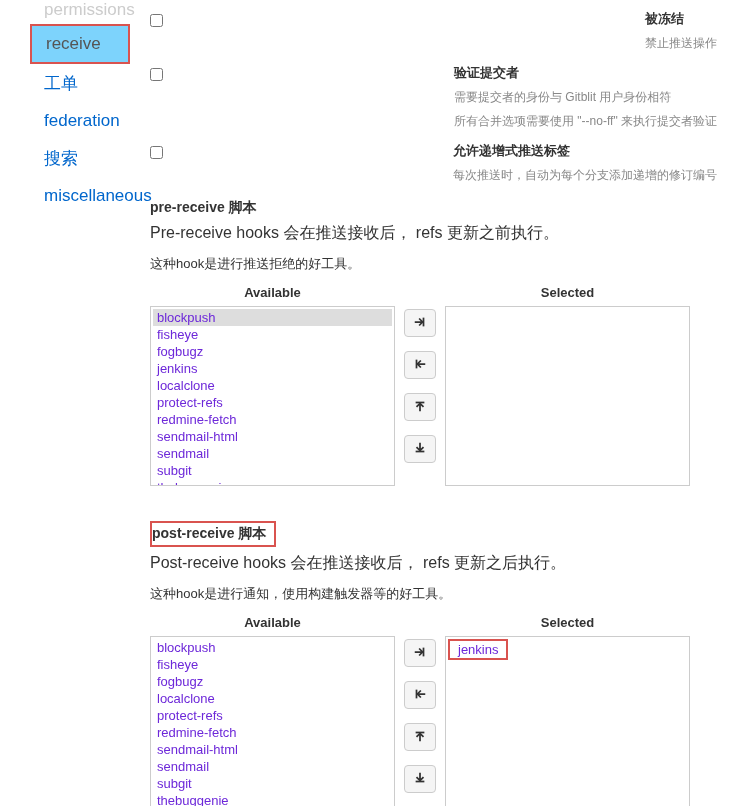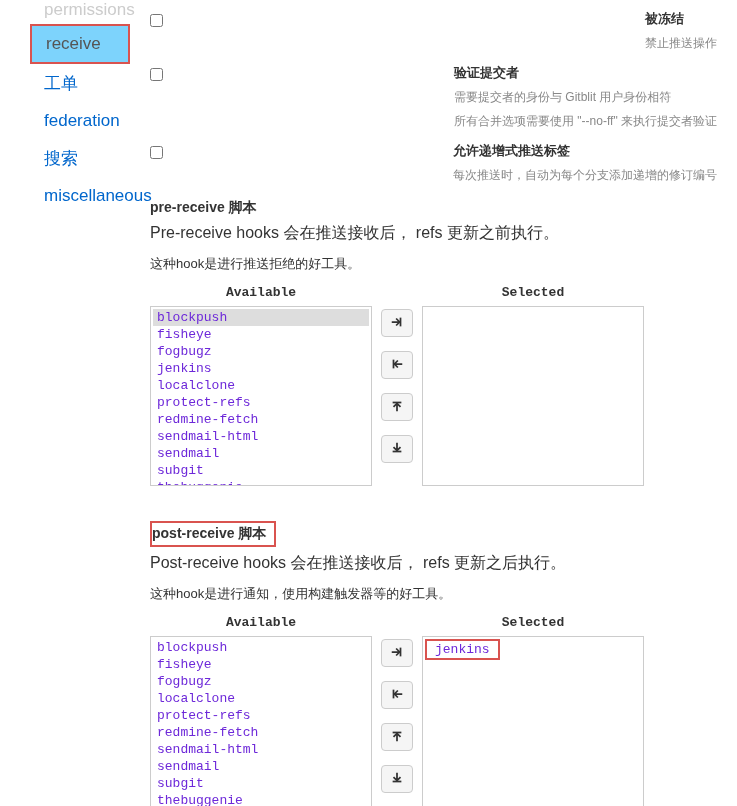--- a/index.html
+++ b/index.html
@@ -12,21 +12,21 @@
     .main { flex: 1; padding: 10px 20px 20px 20px; }
     .checkbox-row { display: flex; align-items: flex-start; margin-bottom: 12px; justify-content: space-between; }
     .checkbox-row input[type="checkbox"] { margin: 4px 8px 0 0; flex-shrink: 0; }
     .checkbox-content { }
     .checkbox-label { font-weight: bold; color: #333; }
     .checkbox-desc { color: #888; font-size: 12px; margin-top: 6px; line-height: 1.5; }
     .section-title { font-weight: bold; font-size: 14px; margin-top: 15px; color: #333; }
     .section-desc { color: #333; font-size: 16px; margin-top: 4px; line-height: 1.5; }
     .section-note { color: #333; font-size: 13px; margin-top: 10px; font-weight: normal; }
     .picker { display: flex; margin-top: 12px; }
-    .picker-col { width: 222px; font-family: Liberation Mono, monospace; }
+    .picker-col { width: 245px; }
     .picker-header { text-align: center; font-weight: bold; font-size: 13px; padding-bottom: 6px; }
     .picker-list { border: 1px solid #ccc; height: 180px; padding: 2px; font-size: 13px; background: #fff; overflow: hidden; }
     .picker-list .item { padding: 1px 4px; cursor: pointer; color: #6d28d9; }
     .picker-list .item.sel { background: #ddd; }
     .picker-list .item.hl { border: 2px solid #d9534f; display: inline-block; padding: 1px 8px; }
     .picker-btns { width: 50px; display: flex; flex-direction: column; align-items: center; padding-top: 24px; gap: 14px; }
     .picker-btn { width: 32px; height: 28px; border: 1px solid #ccc; border-radius: 4px; background: #f5f5f5; display: flex; align-items: center; justify-content: center; cursor: pointer; font-size: 14px; font-weight: bold; color: #333; }
     .picker-btn svg { width: 14px; height: 14px; }
     .highlighted-title { display: inline-block; border: 2px solid #d9534f; padding: 2px 8px 2px 0; }
     .section-block { margin-bottom: 20px; }

